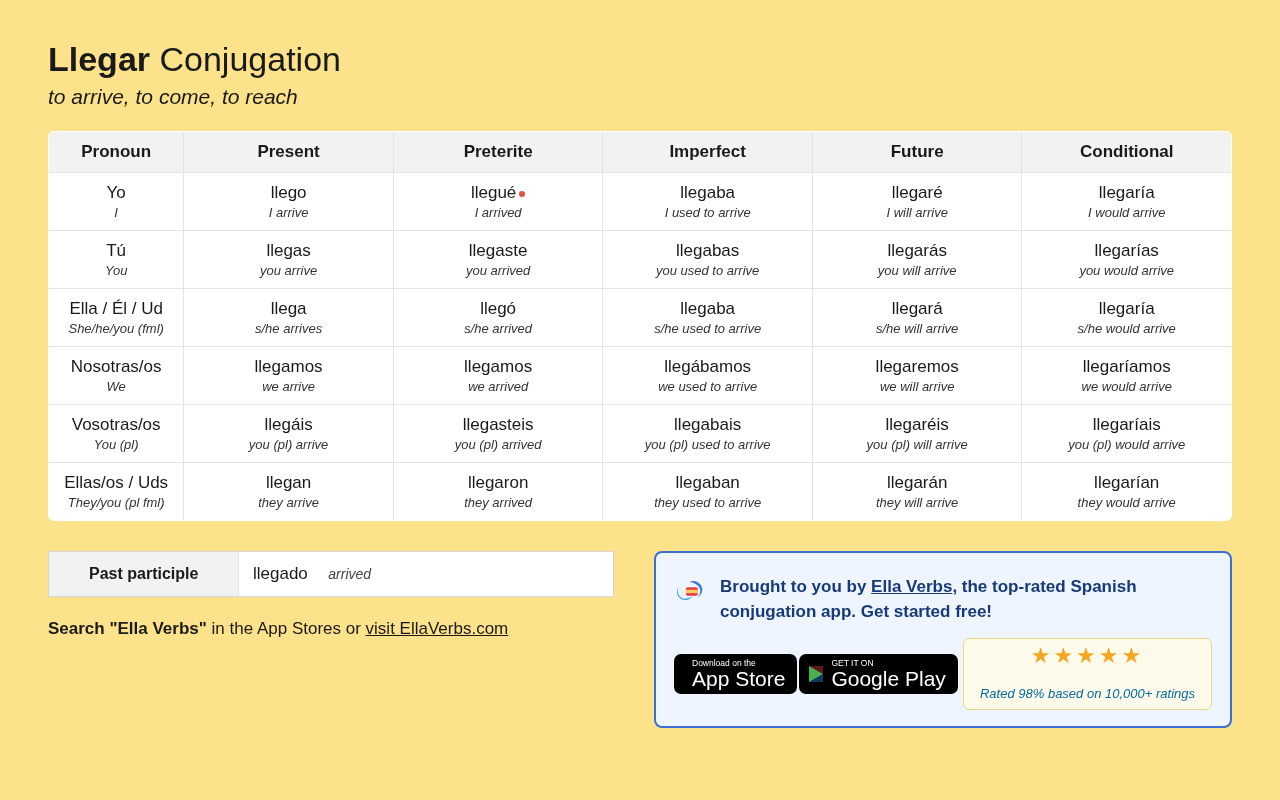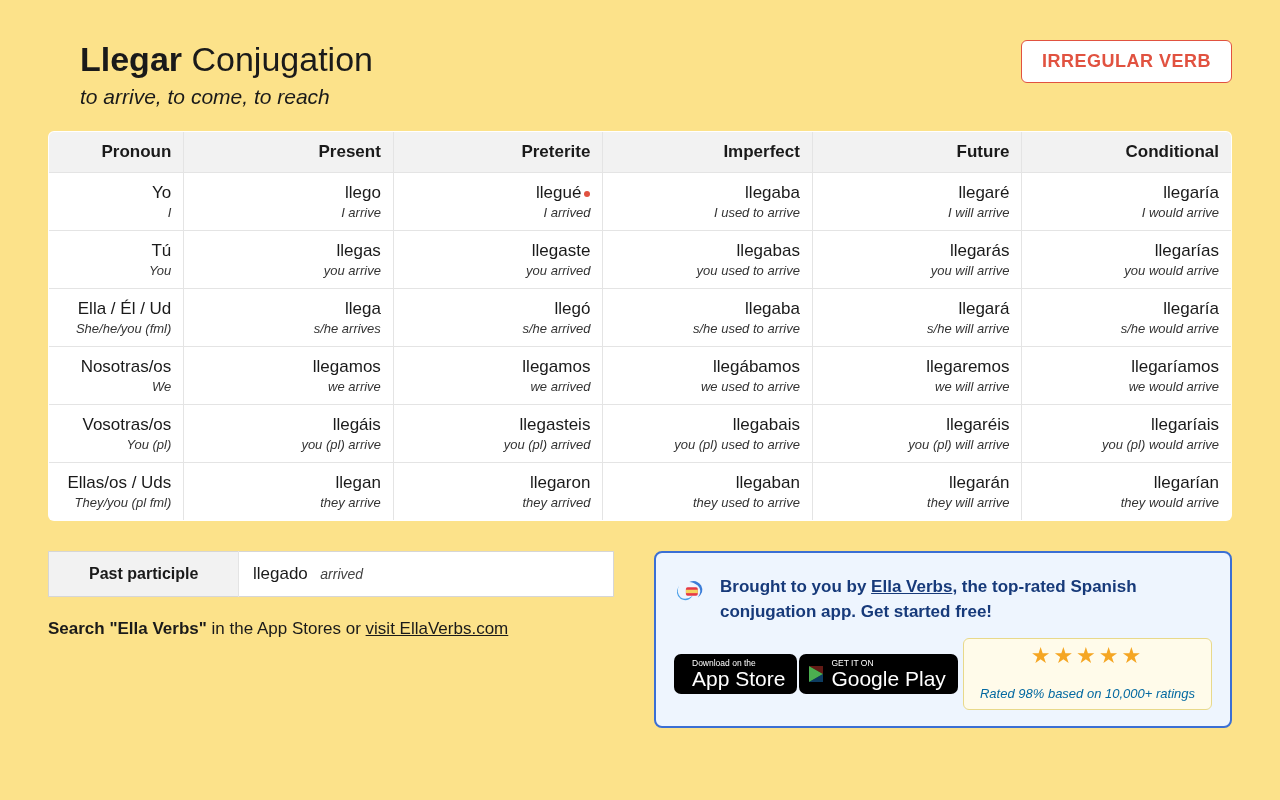--- a/index.html
+++ b/index.html
@@ -4,21 +4,21 @@
 <style>
 * { margin: 0; padding: 0; box-sizing: border-box; }
 body {
   font-family: -apple-system, BlinkMacSystemFont, "Segoe UI", Helvetica, Arial, sans-serif;
   background: #fce28a;
   width: 1280px;
   height: 800px;
   padding: 40px 48px;
   color: #1a1a1a;
 }
-.header { display: flex; justify-content: space-between; align-items: flex-start; margin-bottom: 22px; margin-left: 32px; }
+.header { display: flex; justify-content: space-between; align-items: flex-start; margin-bottom: 22px; }
 .title-block h1 { font-size: 34px; font-weight: 400; color: #1a1a1a; }
 .title-block h1 .verb { font-weight: 700; }
 .title-block .subtitle { font-size: 21px; font-style: italic; margin-top: 6px; color: #1a1a1a; }
 .irregular-badge {
   background: #fff;
   border: 1px solid #e15240;
   color: #e15240;
   font-weight: 700;
   font-size: 18px;
   padding: 10px 20px;
@@ -27,21 +27,21 @@
 }
 .main-table {
   width: 100%;
   border-collapse: collapse;
   background: #fff;
   border: 1px solid #d6d6d6;
   border-radius: 6px;
   overflow: hidden;
 }
 .main-table th, .main-table td {
-  text-align: right;
+  text-align: center;
   padding: 10px 12px;
   border-bottom: 1px solid #e4e4e4;
   border-right: 1px solid #e4e4e4;
   vertical-align: top;
 }
 .main-table th {
   background: #f2f2f2;
   font-weight: 700;
   font-size: 17px;
 }
@@ -63,21 +63,21 @@
 }
 .participle-table th, .participle-table td {
   text-align: left;
   padding: 12px 14px;
   border-bottom: 1px solid #e4e4e4;
   font-size: 16px;
 }
 .participle-table tr:last-child th, .participle-table tr:last-child td { border-bottom: none; }
 .participle-table th { background: #f2f2f2; font-weight: 700; width: 190px; border-right: 1px solid #e4e4e4; padding-left: 40px; }
 .participle-table .form { font-size: 17px; }
-.participle-table .trans { font-size: 14px; font-style: italic; color: #444; margin-left: 8px; text-align: right; }
+.participle-table .trans { font-size: 14px; font-style: italic; color: #444; margin-left: 16px; text-align: right; }
 .search-line { margin-top: 22px; font-size: 17px; font-weight: 700; color: #1a1a1a; }
 .search-line .rest { font-weight: 400; }
 .search-line .link { font-weight: 400; text-decoration: underline; }
 
 .promo-box {
   flex: 1;
   background: #eef5fe;
   border: 2px solid #3b6fd4;
   border-radius: 8px;
   padding: 22px 18px 16px;
@@ -116,21 +116,20 @@
 .rating-text { font-size: 13px; font-style: italic; color: #0369a1; margin-top: 19px; }
 </style>
 </head>
 <body>
 
 <div class="header">
   <div class="title-block">
     <h1><span class="verb">Llegar</span> <span>Conjugation</span></h1>
     <div class="subtitle">to arrive, to come, to reach</div>
   </div>
-  <div class="irregular-badge">IRREGULAR VERB</div>
 </div>
 
 <table class="main-table">
   <thead>
       <tr id="thead-row">
         <th class="col-pronoun">Pronoun</th>
         <th class="col-tense">Present</th>
         <th class="col-tense">Preterite</th>
         <th class="col-tense">Imperfect</th>
         <th class="col-tense">Future</th>

